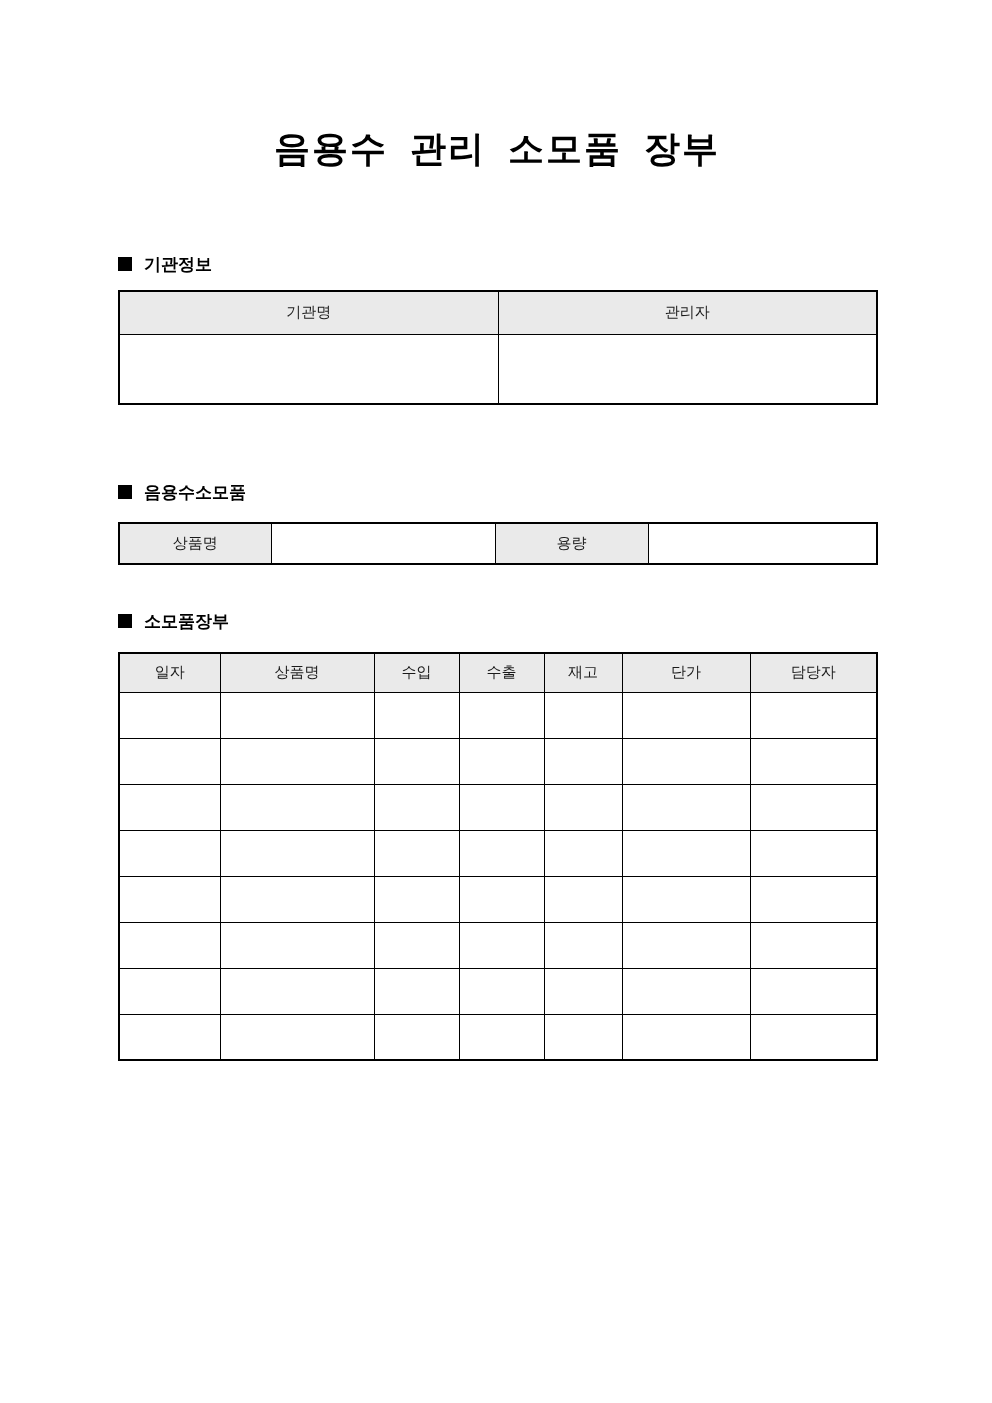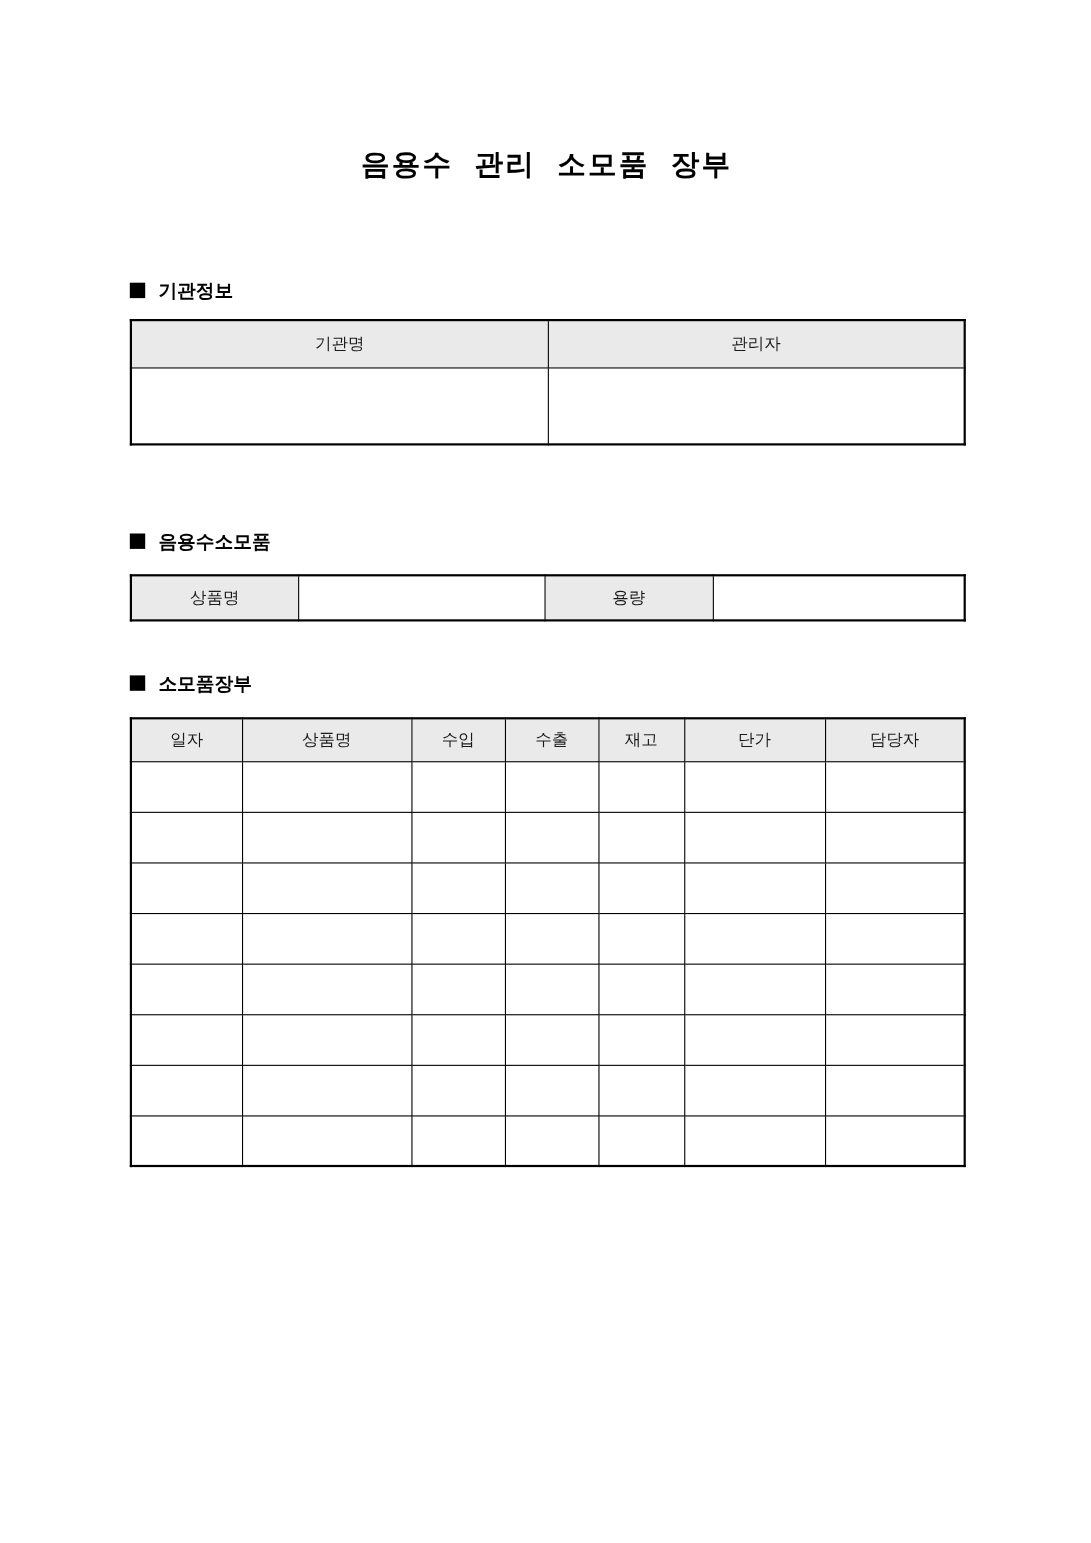--- a/index.html
+++ b/index.html
@@ -8,21 +8,21 @@
     width:992px; height:1403px;
     background:#fff;
     font-family:"Liberation Sans","DejaVu Sans",sans-serif;
     color:#1a1a1a;
     overflow:hidden;
   }
   .content { margin-left:118px; width:758px; }
 
   .title {
     padding-top:130px;
-    font-size:26px;
+    font-size:36px;
     font-weight:bold;
     line-height:38px;
     text-align:center;
     letter-spacing:2px;
     word-spacing:10px;
     color:#000;
   }
 
   .section-heading {
     display:flex;

